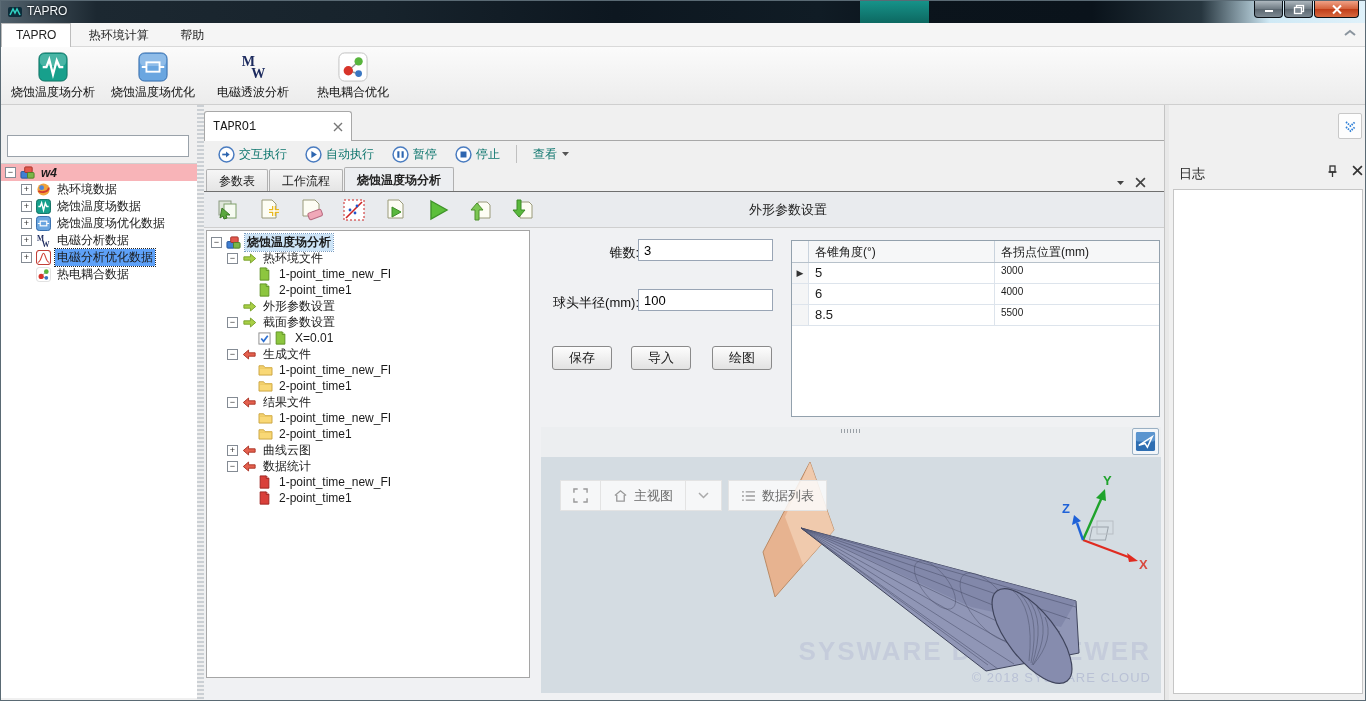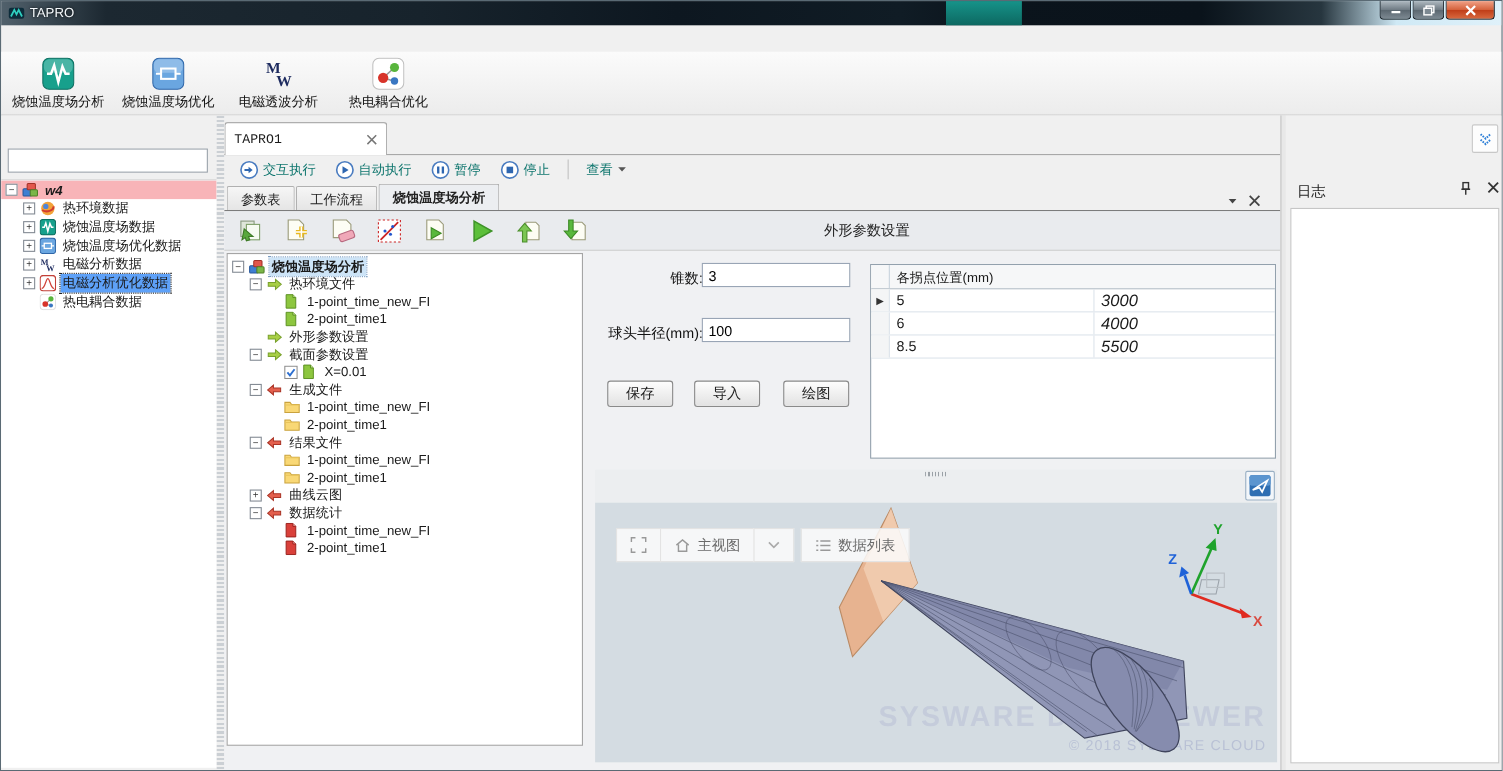--- a/index.html
+++ b/index.html
@@ -78,21 +78,21 @@
   .f-btn{position:absolute;width:60px;height:24px;border:1px solid #8a8a8a;border-radius:3px;
     background:linear-gradient(#fdfdfd,#e2e2e2);font-size:13px;text-align:center;line-height:22px;}
   .ptable{position:absolute;left:587px;top:48px;width:369px;height:177px;background:#fff;border:1px solid #93a1ad;}
   .ptable .hdr{display:flex;height:22px;background:#f6f7f8;border-bottom:1px solid #b7c1ca;}
   .ptable .hm{width:17px;border-right:1px solid #c9d3dd;}
   .ptable .hc1{width:186px;border-right:1px solid #c9d3dd;padding:3px 6px;}
   .ptable .hc2{flex:1;padding:3px 6px;}
   .ptable .prow{display:flex;height:21px;border-bottom:1px solid #dde4ec;}
   .ptable .m{width:17px;border-right:1px solid #dde4ec;background:#f4f5f6;text-align:center;font-size:9px;line-height:21px;color:#333;}
   .ptable .c1{width:186px;border-right:1px solid #dde4ec;padding:2px 6px;font-size:13px;}
-  .ptable .c2{flex:1;padding:2px 6px;font-size:15px;font-style:italic;}
+  .ptable .c2{flex:1;padding:2px 6px;font-size:10px;}
   
   .hstrip{position:absolute;left:337px;top:235px;width:620px;height:30px;background:#eceef0;}
   .hdots{position:absolute;left:300px;top:2px;width:20px;height:4px;
     background:repeating-linear-gradient(90deg,#9aa0a6 0 1px,transparent 1px 3px);}
   .sendbtn{position:absolute;right:2px;top:1px;width:27px;height:27px;border:1px solid #9ab0c4;background:#f2f6fa;border-radius:2px;
     display:flex;align-items:center;justify-content:center;}
   .viewer{position:absolute;left:337px;top:265px;width:620px;height:236px;background:#d4dce2;overflow:hidden;}
   .vtoolbar{position:absolute;left:20px;top:23px;display:flex;z-index:3;align-items:center;}
   .vbtn{height:31px;background:rgba(252,252,252,.85);border:1px solid #e3e3e3;display:flex;align-items:center;
     justify-content:center;gap:6px;color:#6a6a6a;font-size:13px;padding:0 12px;margin-left:-1px;}
@@ -135,20 +135,30 @@
           </svg>
         </div>
       <div class="winbtn close">
         <svg width="12" height="11" viewBox="0 0 12 11">
             <path d="M2 1.5l8 8M10 1.5l-8 8" stroke="#fff" stroke-width="2"></path>
           </svg>
         </div>
     </div>
   </div>
 
+  <div class="menubar">
+    <span class="menuitem active">TAPRO</span>
+    <span class="menuitem">热环境计算</span>
+    <span class="menuitem">帮助</span>
+    <span class="menu-chev">
+      <svg width="14" height="10" viewBox="0 0 14 10">
+          <path d="M2 7l5-4 5 4" stroke="#8a949e" stroke-width="2" fill="none"></path>
+        </svg>
+      </span>
+  </div>
 
   <div class="ribbon">
     <div class="rbtn">
       <span class="rico">
           <svg width="30" height="30" viewBox="0 0 32 32">
             <rect x="1" y="1" width="30" height="30" rx="6" fill="#17a08c" stroke="#0d6e60"></rect>
             <rect x="2" y="2" width="28" height="13" rx="5" fill="#ffffff" opacity=".22"></rect>
             <polyline points="5,16 9,16 12,8 16,24 20,9 23,16 27,16" fill="none" stroke="#fff" stroke-width="2.4"></polyline>
           </svg>
         </span>
@@ -577,20 +587,21 @@
       <input class="f-input" style="left: 434px; top: 47px;" value="3">
       <span class="f-label" style="left:325px;top:102px;">球头半径(mm):</span>
       <input class="f-input" style="left: 434px; top: 97px;" value="100">
       <span class="f-btn" style="left:348px;top:154px;">保存</span>
       <span class="f-btn" style="left:427px;top:154px;">导入</span>
       <span class="f-btn" style="left:508px;top:154px;">绘图</span>
 
       <div class="ptable">
         <div class="hdr">
           <span class="hm"></span>
+          <span class="hc1">各锥角度(°)</span>
           <span class="hc2">各拐点位置(mm)</span>
         </div>
         <div id="ptable-body">
             <div class="prow">
               <span class="m">▶</span>
               <span class="c1">5</span>
               <span class="c2">3000</span>
             </div>
             <div class="prow">
               <span class="m"></span>

